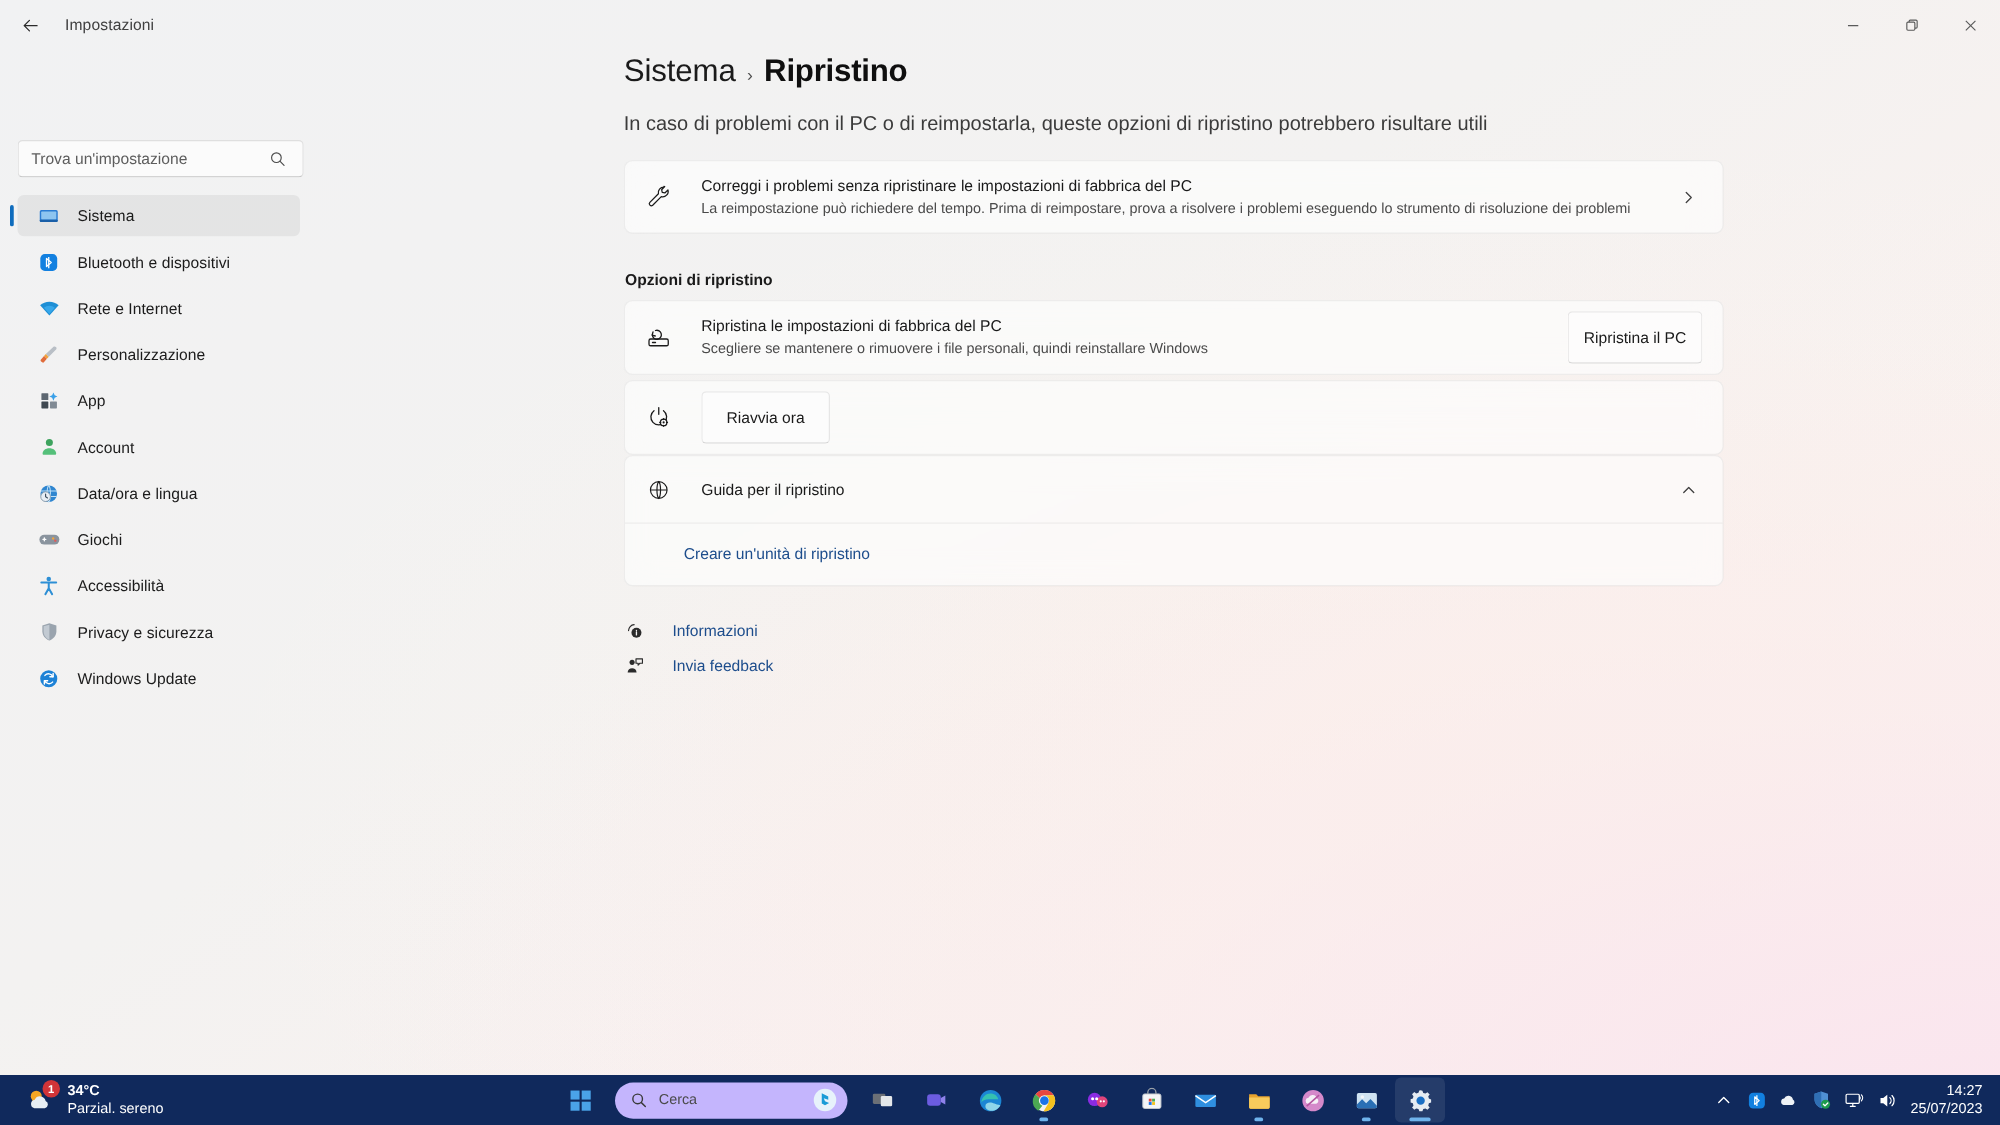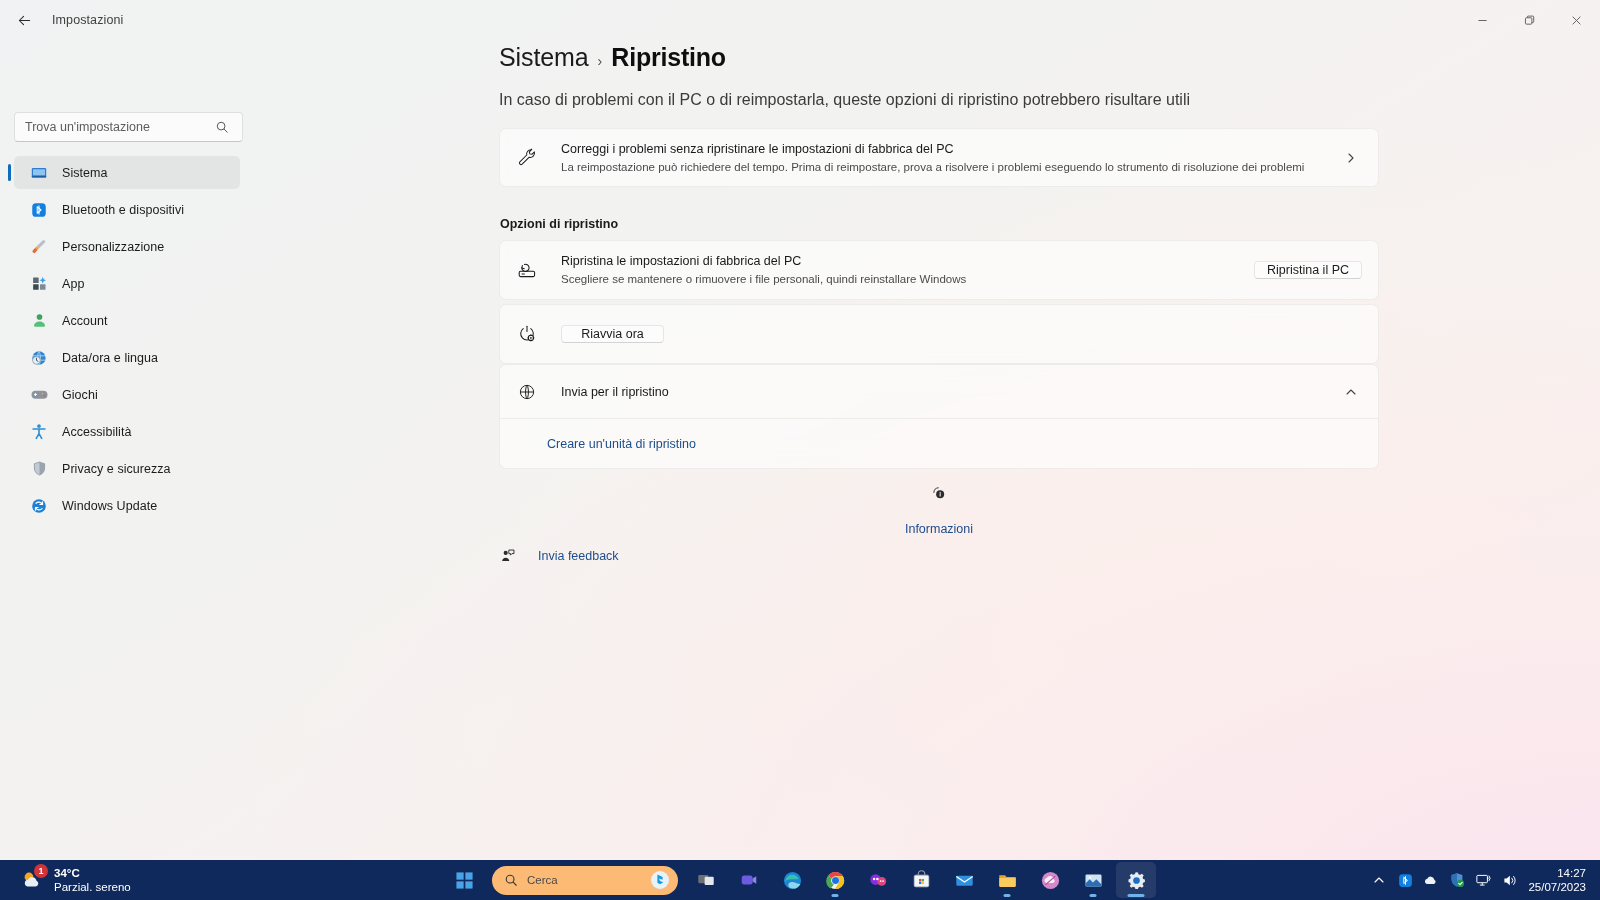--- a/index.html
+++ b/index.html
@@ -108,21 +108,21 @@
     width: 24px; flex: 0 0 24px; margin-right: 22px;
     display: flex; align-items: center; justify-content: center;
     color: #1b1b1b;
   }
   .row-text { flex: 1 1 auto; min-width: 0; }
   .row-title { font-size: 12.5px; color: #191919; line-height: 16px; }
   .row-sub { font-size: 11.5px; color: #4a4a4a; margin-top: 3px; line-height: 15px; }
   .row-chev { color: #454545; display: flex; align-items: center; justify-content: center; width: 22px; }
 
   .pill-btn {
-    min-width: 103px; height: 18px;
+    min-width: 103px; height: 42px;
     background: rgba(253,253,253,0.72);
     border: 1px solid rgba(0,0,0,0.09); border-bottom-color: rgba(0,0,0,0.16);
     border-radius: 4px;
     font-family: "Liberation Sans", sans-serif;
     font-size: 12.5px; color: #1b1b1b;
     padding: 0 12px;
     white-space: nowrap;
   }
 
   .section-h {
@@ -175,21 +175,21 @@
   }
   .tb-btn.active { background: rgba(255,255,255,0.09); }
   .tb-btn .ind {
     position: absolute; bottom: 1px; left: 50%; transform: translateX(-50%);
     height: 3px; border-radius: 2px; background: #6fb3ec;
   }
   .tb-btn.running .ind { width: 7px; }
   .tb-btn.active .ind { width: 17px; }
   #tb-search {
     width: 186px; height: 29px; border-radius: 16px;
-    background: #fdba74; display: flex; align-items: center;
+    background: #c4b5fd; display: flex; align-items: center;
     padding: 0 8px 0 12px; gap: 9px; margin: 0 5px;
   }
   #tb-search-text { font-size: 11.5px; color: #4a4a4a; flex: 1 1 auto; }
 
   #tray {
     position: absolute; right: 0; height: 40px;
     display: flex; align-items: center; color: #fff;
   }
   .tray-ico {
     width: 26px; height: 30px; display: flex; align-items: center; justify-content: center;
@@ -256,20 +256,29 @@
     <span class="nav-ico">
       <svg width="18" height="18" viewBox="0 0 20 20" fill="none">
         <rect x="2.5" y="2.5" width="15" height="15" rx="4" fill="#1280e0"></rect>
         <path d="M8 6.4 12.2 10 8 13.6V6.4l4.2 3.6" stroke="#fff" stroke-width="1.15" stroke-linejoin="round" fill="none"></path>
         <path d="M10 5v10" stroke="#fff" stroke-width="1.15"></path>
       </svg>
     </span>
     <span class="nav-label">Bluetooth e dispositivi</span>
   </div>
 
+  <div class="nav-item">
+    <span class="nav-ico">
+      <svg width="19" height="19" viewBox="0 0 20 20" fill="none">
+        <path d="M2.2 7.6C4.3 5.7 7 4.6 10 4.6s5.7 1.1 7.8 3L10 16.2 2.2 7.6Z" fill="#1e8fd5"></path>
+        <path d="M5.4 9.6C6.7 8.5 8.3 7.9 10 7.9s3.3.6 4.6 1.7L10 15 5.4 9.6Z" fill="#36a7ea"></path>
+      </svg>
+    </span>
+    <span class="nav-label">Rete e Internet</span>
+  </div>
 
   <div class="nav-item">
     <span class="nav-ico">
       <svg width="18" height="18" viewBox="0 0 20 20" fill="none">
         <path d="M16.4 2.9c.7.7.7 1.6.1 2.2L9.9 11.7 7.4 9.2l6.6-6.4c.7-.6 1.7-.6 2.4.1Z" fill="#b9bfc6"></path>
         <path d="m7.4 9.2 2.5 2.5-1.6 1.6-2.5-2.5 1.6-1.6Z" fill="#f2a33c"></path>
         <path d="m5.8 10.8 2.5 2.5-2.6 3.2c-.6.7-1.5.3-2.2-.4-.7-.7-1.1-1.6-.4-2.2l2.7-3.1Z" fill="#e06c3b"></path>
       </svg>
     </span>
     <span class="nav-label">Personalizzazione</span>
@@ -421,35 +430,35 @@
 
   <div class="card">
     <div class="row" style="min-height:53px;">
       <span class="row-ico">
         <svg width="20" height="20" viewBox="0 0 22 22" fill="none">
           <circle cx="11" cy="11" r="7.3" stroke="currentColor" stroke-width="1.05"></circle>
           <path d="M3.7 11h14.6M11 3.7c2.1 2.2 2.1 12.4 0 14.6-2.1-2.2-2.1-12.4 0-14.6Z" stroke="currentColor" stroke-width="1.05"></path>
         </svg>
       </span>
       <div class="row-text">
-        <div class="row-title">Invia per il ripristino</div>
+        <div class="row-title">Guida per il ripristino</div>
       </div>
       <span class="row-chev">
         <svg width="12" height="12" viewBox="0 0 12 12" fill="none">
             <path d="M2 8l4-4 4 4" stroke="currentColor" stroke-width="1.1" stroke-linecap="round" stroke-linejoin="round"></path>
           </svg>
       </span>
     </div>
     <div class="divider"></div>
     <div id="expander-body">
       <span class="link-txt">Creare un'unità di ripristino</span>
     </div>
   </div>
 
-  <div class="link-row" style="margin-top:16px;flex-direction:column;">
+  <div class="link-row" style="margin-top:28px;">
     <span class="link-ico">
       <svg width="16" height="16" viewBox="0 0 18 18" fill="none">
         <path d="M3.2 8.4a5.4 5.4 0 0 1 5-5.3" stroke="currentColor" stroke-width="1.05" stroke-linecap="round"></path>
         <circle cx="10.3" cy="10.3" r="4.5" fill="currentColor"></circle>
         <path d="M10.3 8.2v.2m0 1.3v2.6" stroke="#f6f3f4" stroke-width="1.2" stroke-linecap="round"></path>
       </svg>
     </span>
     <span class="link-txt">Informazioni</span>
   </div>
 

